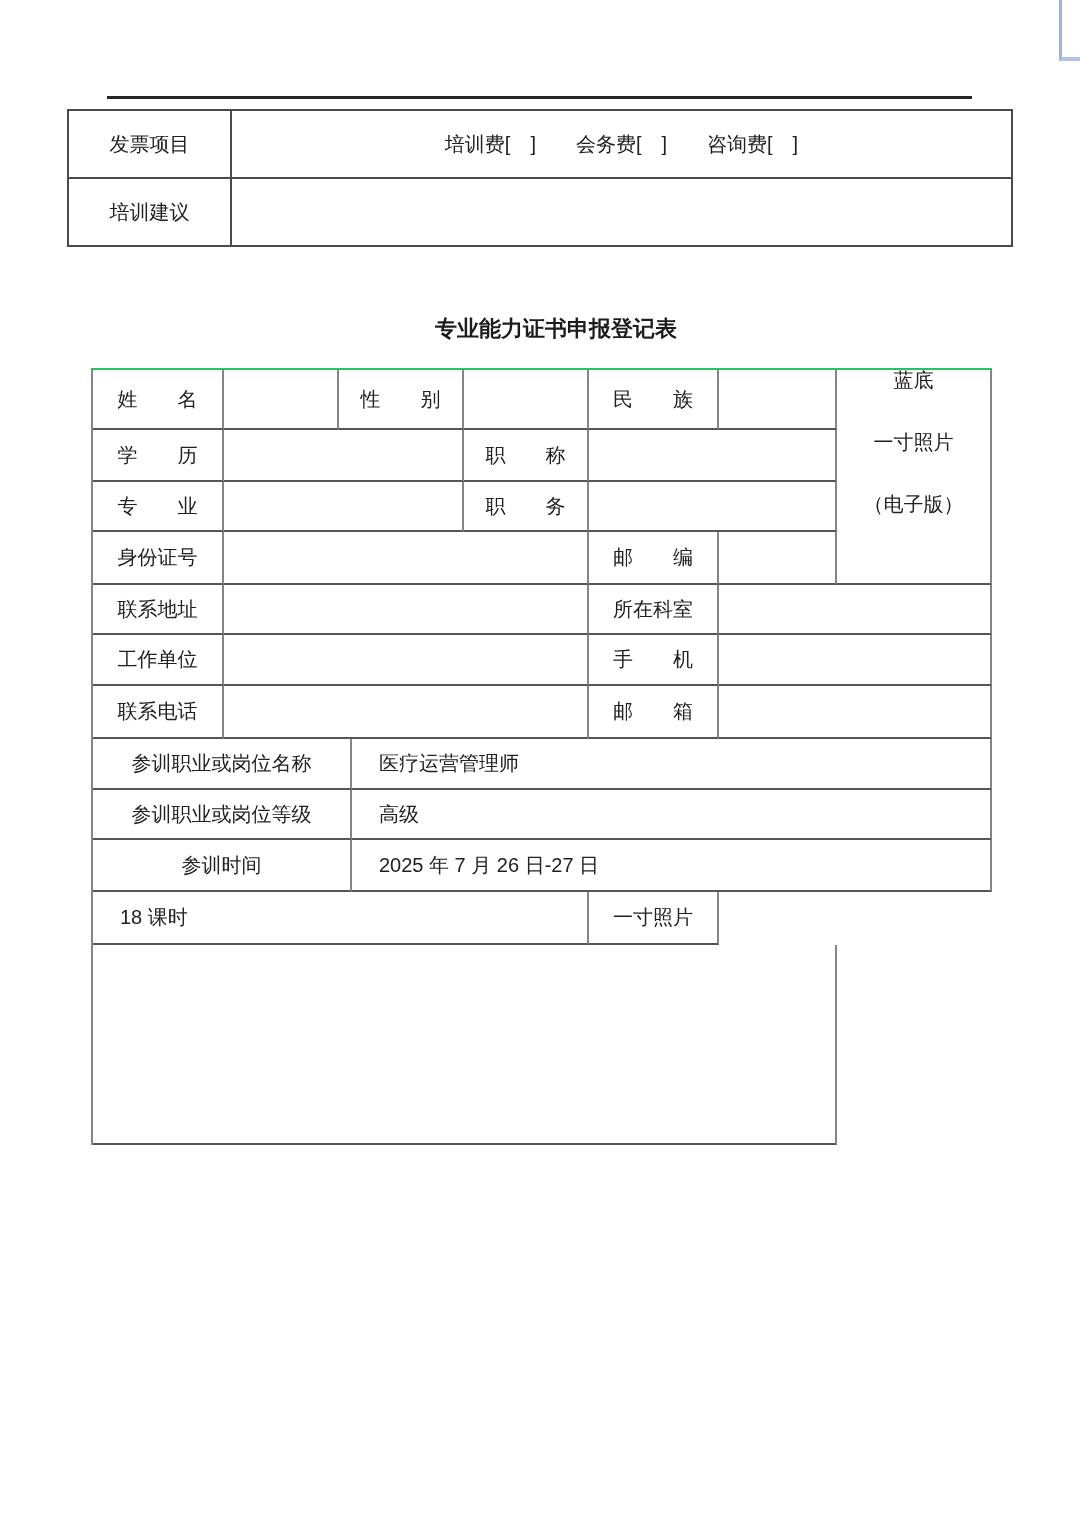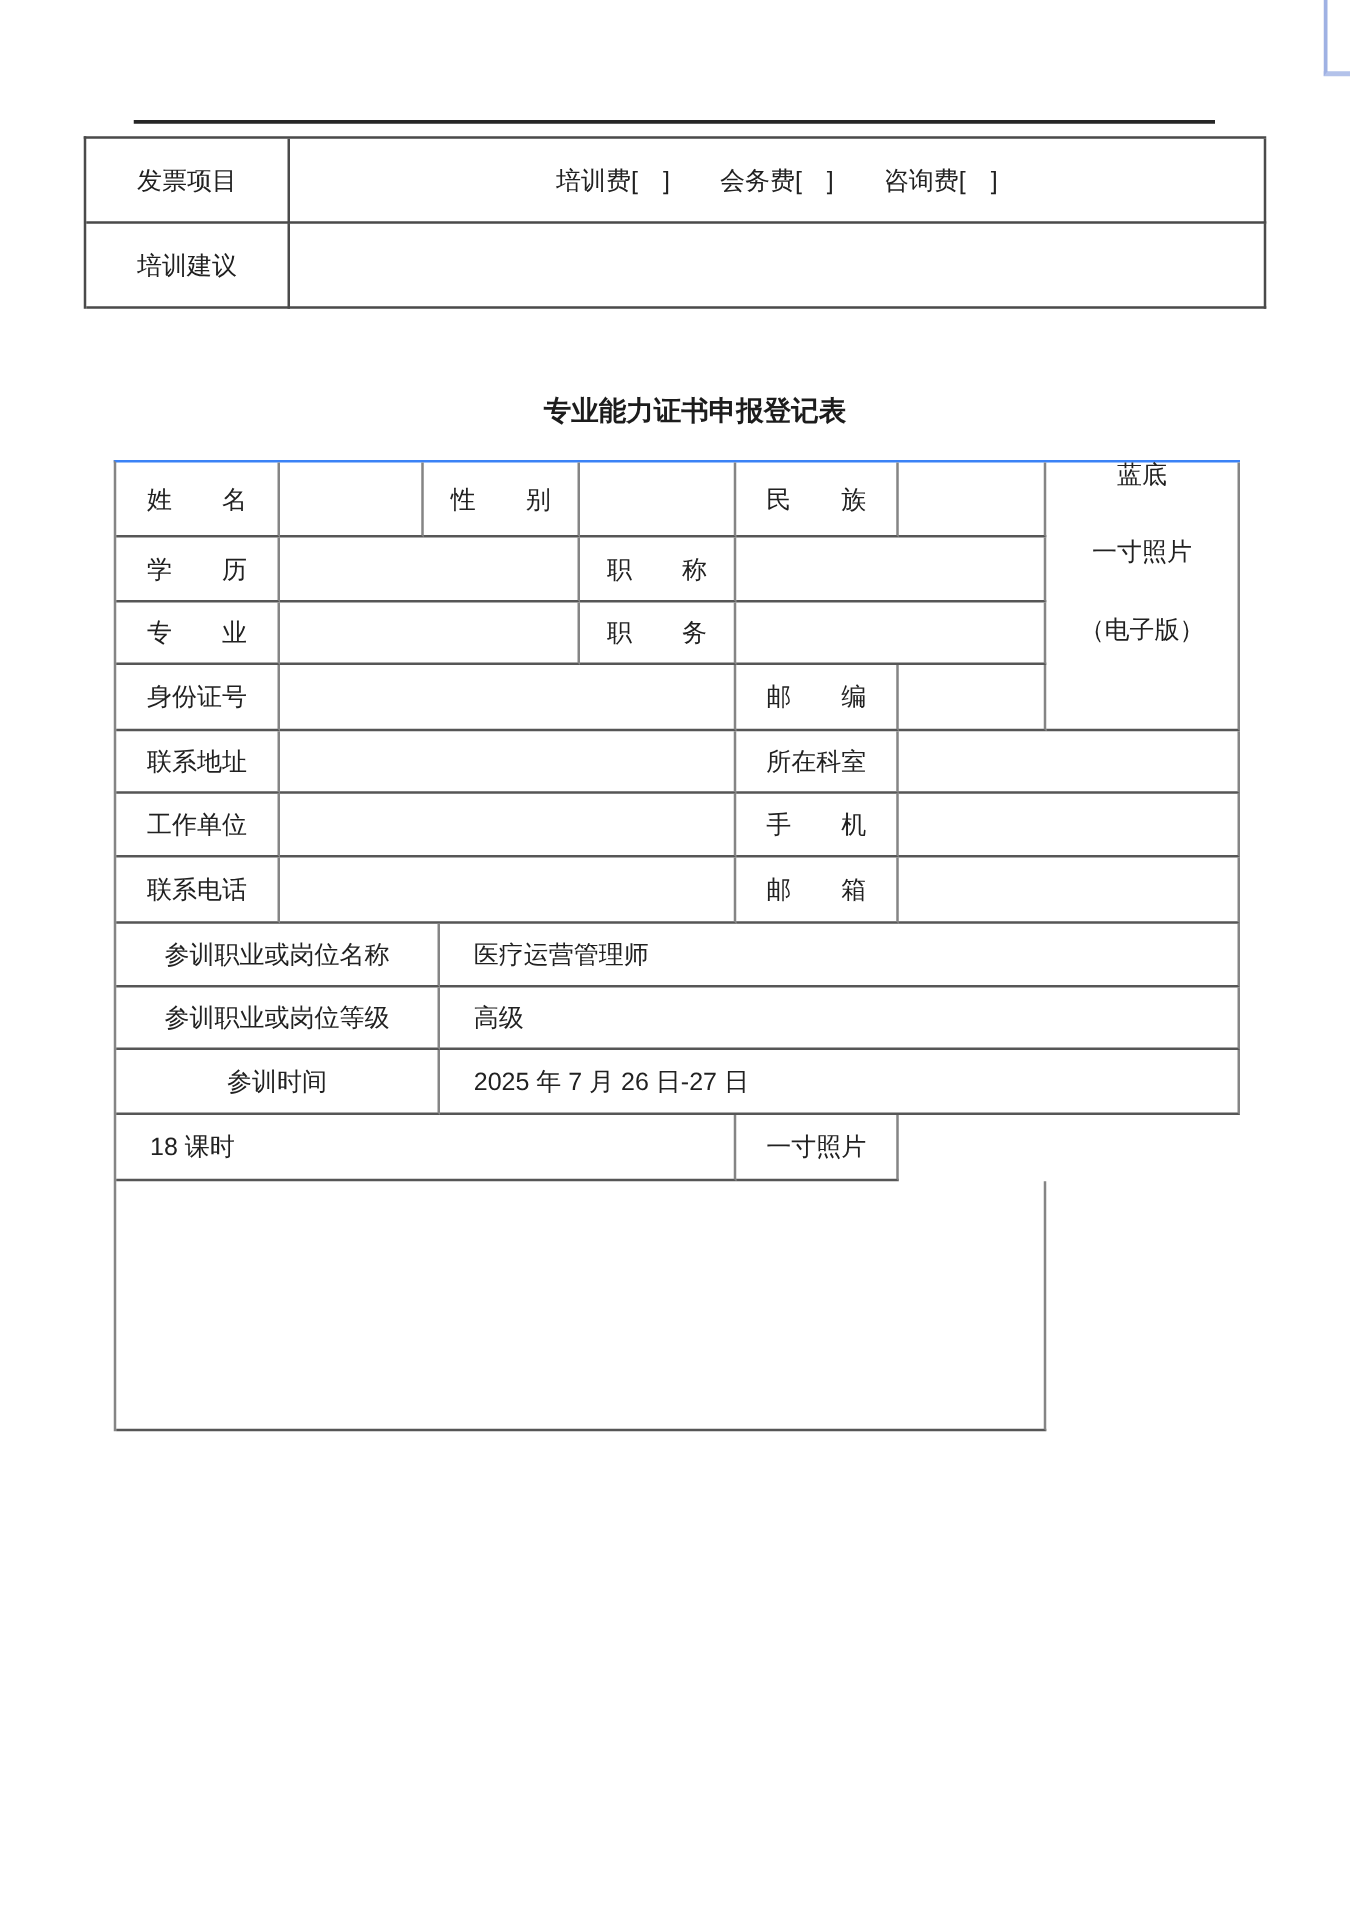--- a/index.html
+++ b/index.html
@@ -26,21 +26,21 @@
   }
   
   .doc-title{position:absolute;left:16px;top:314px;width:1080px;text-align:center;
     font-size:22px;font-weight:bold;color:#1c1c1c;}
   
   .form{
     position:absolute;left:91px;top:368px;
     display:grid;
     grid-template-columns:131px 115px 13px 112px 125px 130px 118px 155px;
     grid-template-rows:60px 52px 50px 53px 50px 51px 53px 51px 50px 52px 53px 200px;
-    border-top:2px solid #3b82f6;border-left:2px solid #858585;box-sizing:border-box;
+    border-top:2px solid #22c55e;border-left:2px solid #858585;box-sizing:border-box;
   }
   .form .cell{
     border-right:2px solid #858585;border-bottom:2px solid #565656;
     display:flex;align-items:center;font-size:20px;white-space:pre;box-sizing:border-box;
   }
   .form .label{justify-content:center;text-align:center;}
   .form .value{justify-content:flex-start;padding-left:27px;}
   .sp2{grid-column:span 2;} .sp3{grid-column:span 3;}
   .sp4{grid-column:span 4;} .sp5{grid-column:span 5;} .sp7{grid-column:span 7;}
   .photo{

